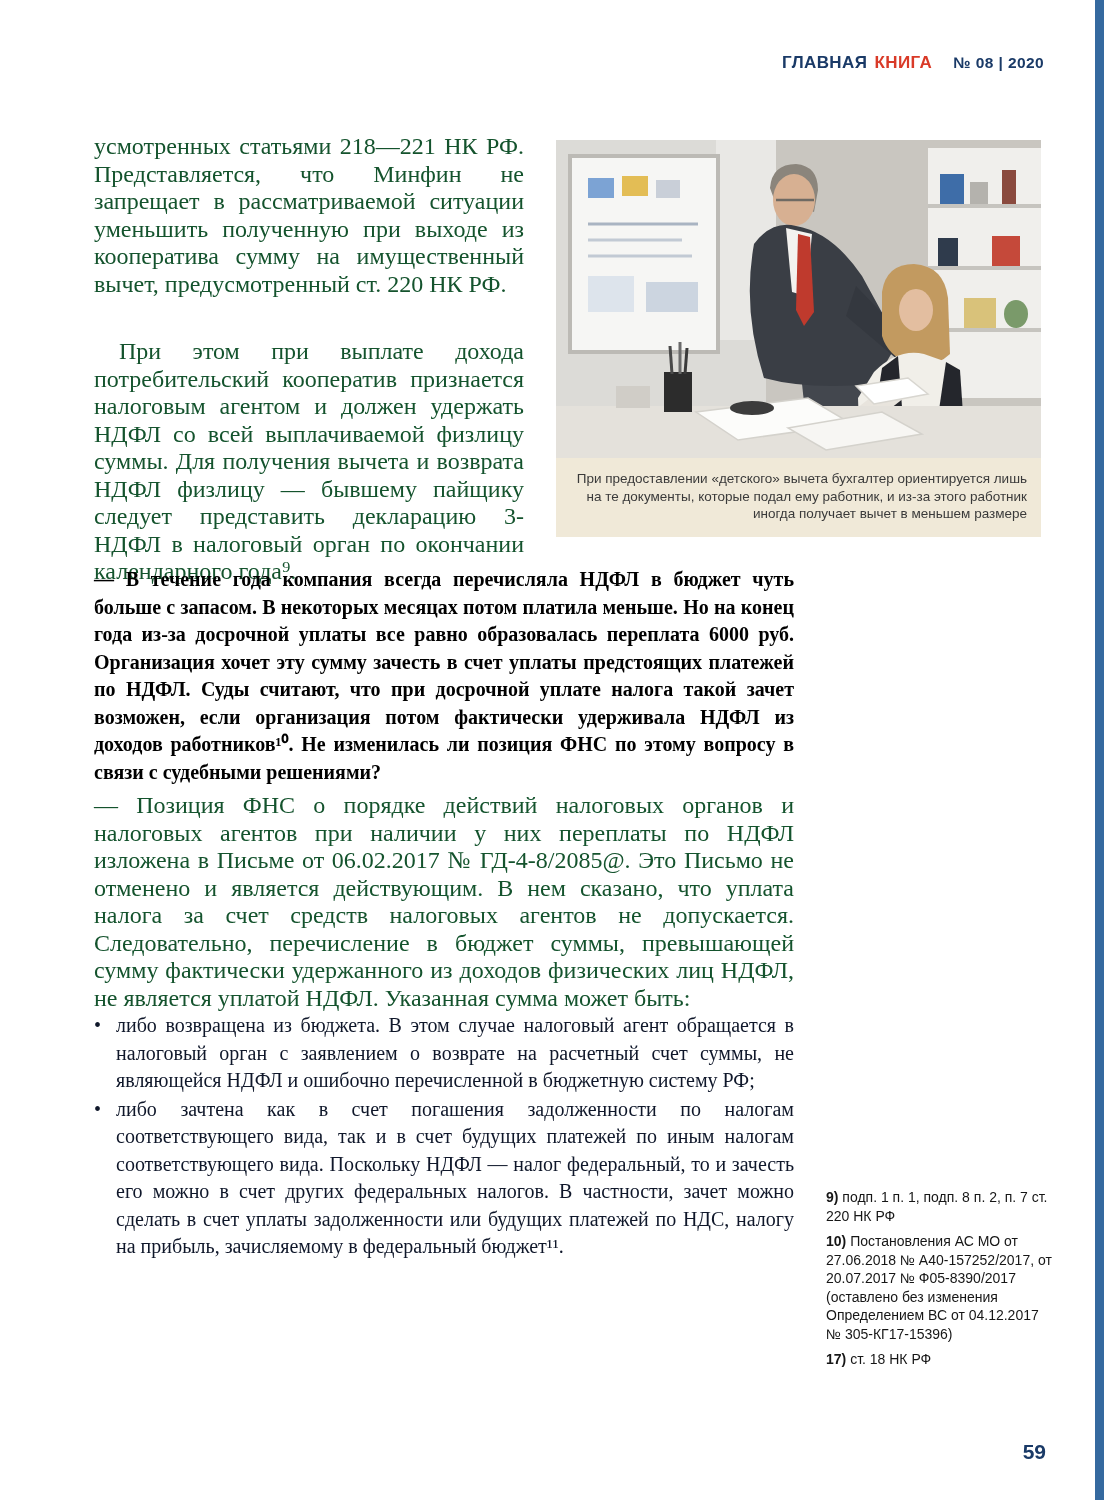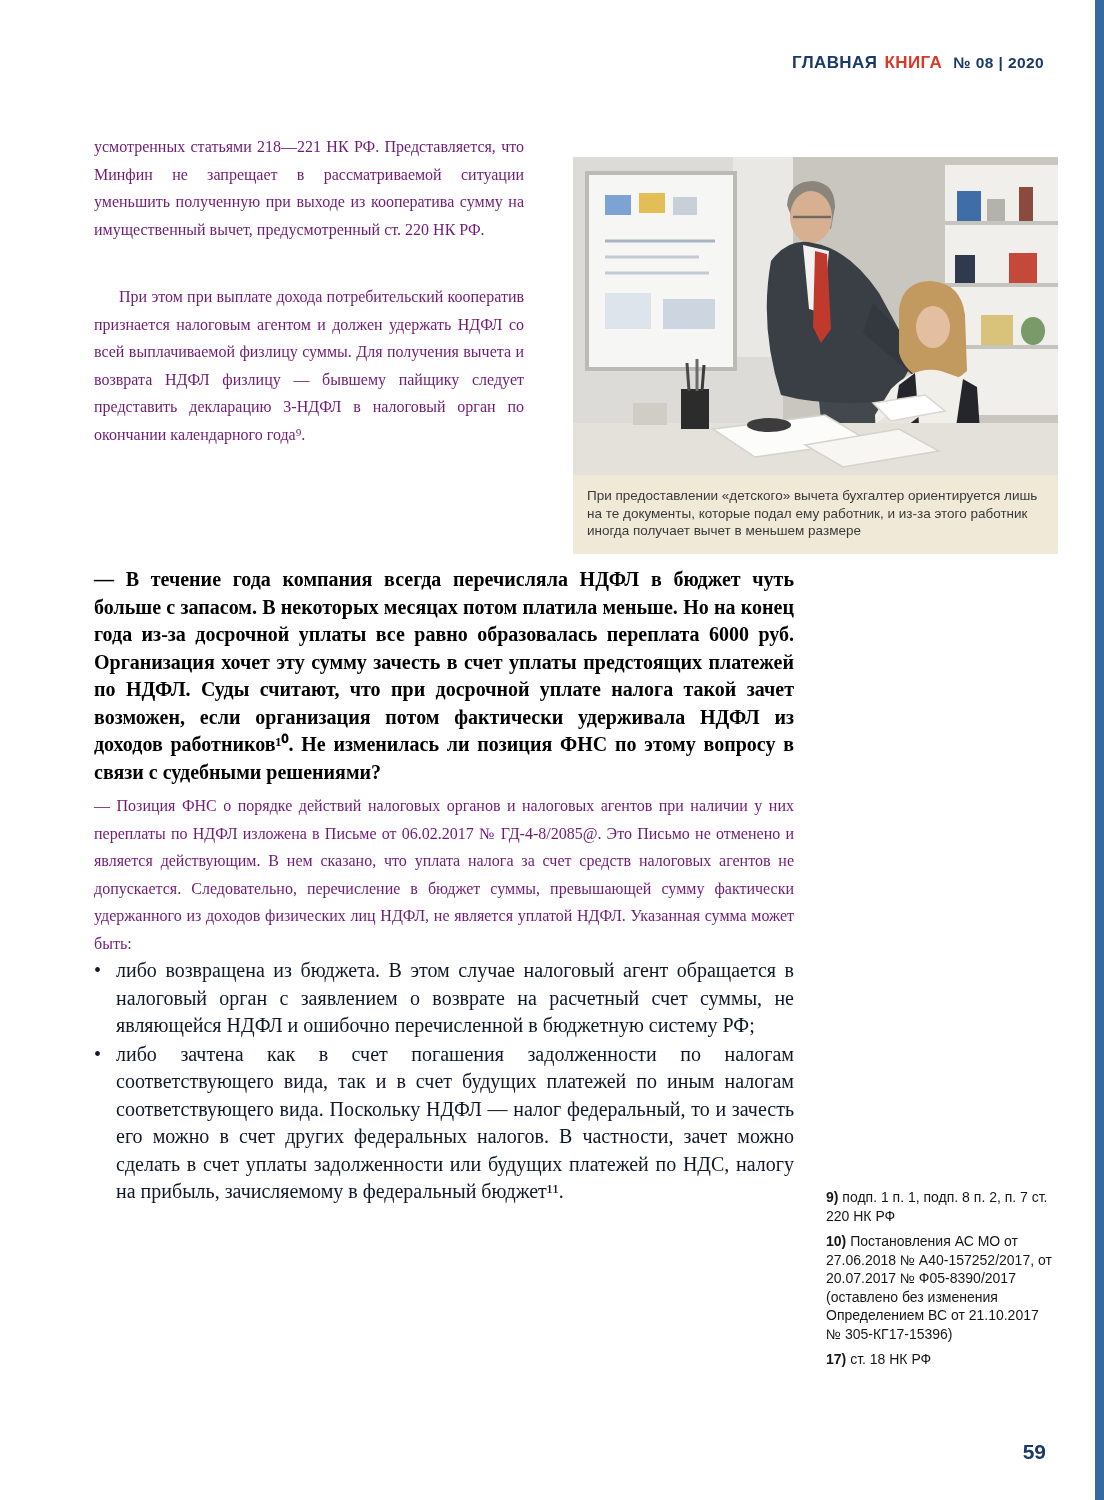--- a/index.html
+++ b/index.html
@@ -25,44 +25,45 @@
     position: absolute;
     top: 53px; right: 60px;
     font-family: "Liberation Sans", sans-serif;
     font-size: 17px;
     font-weight: 700;
     letter-spacing: 0.4px;
     white-space: nowrap;
   }
   .masthead .navy { color: var(--brand-navy, #1a3a67); }
   .masthead .red  { color: var(--brand-red, #d93a28); margin-left: 2px; }
-  .masthead .issue { color: var(--brand-navy, #1a3a67); font-size: 15.5px; margin-left: 6px; }
+  .masthead .issue { color: var(--brand-navy, #1a3a67); font-size: 15.5px; margin-left: 16px; }
 
   .body-text {
-    font-size: 16px;
+    font-size: 24px;
     line-height: 27.5px;
     text-align: justify;
-    color: #701a75;
+    color: #14532d;
     margin: 0;
     hyphens: auto;
     -webkit-hyphens: auto;
   }
   .indent { text-indent: 25px; margin-top: 40px; }
 
   .intro-col {
     position: absolute;
     left: 94px; top: 133px;
     width: 430px;
   }
 
   .photo-block {
     position: absolute;
     left: 556px; top: 140px;
     width: 485px;
-    margin: 17px;
+    margin: 0;
+    text-align: right;
   }
   .photo {
     width: 485px; height: 318px;
     overflow: hidden;
     background: #c9c6c0;
   }
   .photo-caption {
     background: var(--caption-background, #f0e9d8);
     padding: 12px 14px 14px;
     font-family: "Liberation Sans", sans-serif;
@@ -213,19 +214,19 @@
     <p class="question">— В течение года компания всегда перечисляла НДФЛ в бюджет чуть больше с запасом. В некоторых месяцах потом платила меньше. Но на конец года из-за досрочной уплаты все равно образовалась переплата 6000 руб. Организация хочет эту сумму зачесть в счет уплаты предстоящих платежей по НДФЛ. Суды считают, что при досрочной уплате налога такой зачет возможен, если организация потом фактически удерживала НДФЛ из доходов работников¹⁰. Не изменилась ли позиция ФНС по этому вопросу в связи с судебными решениями?</p>
     <p class="body-text">— Позиция ФНС о порядке действий налоговых органов и налоговых агентов при наличии у них переплаты по НДФЛ изложена в Письме от 06.02.2017 № ГД-4-8/2085@. Это Письмо не отменено и является действующим. В нем сказано, что уплата налога за счет средств налоговых агентов не допускается. Следовательно, перечисление в бюджет суммы, превышающей сумму фактически удержанного из доходов физических лиц НДФЛ, не является уплатой НДФЛ. Указанная сумма может быть:</p>
     <div class="bullet-list">
       <div class="bullet-item"><span class="bullet-glyph">•</span><span class="bullet-text">либо возвращена из бюджета. В этом случае налоговый агент обращается в налоговый орган с заявлением о возврате на расчетный счет суммы, не являющейся НДФЛ и ошибочно перечисленной в бюджетную систему РФ;</span></div>
       <div class="bullet-item"><span class="bullet-glyph">•</span><span class="bullet-text">либо зачтена как в счет погашения задолженности по налогам соответствующего вида, так и в счет будущих платежей по иным налогам соответствующего вида. Поскольку НДФЛ — налог федеральный, то и зачесть его можно в счет других федеральных налогов. В частности, зачет можно сделать в счет уплаты задолженности или будущих платежей по НДС, налогу на прибыль, зачисляемому в федеральный бюджет¹¹.</span></div>
     </div>
   </section>
 
   <aside class="footnotes">
     <p class="fn"><span class="fn-num">9)</span> <span class="fn-text">подп. 1 п. 1, подп. 8 п. 2, п. 7 ст. 220 НК РФ</span></p>
-    <p class="fn"><span class="fn-num">10)</span> <span class="fn-text">Постановления АС МО от 27.06.2018 № А40-157252/2017, от 20.07.2017 № Ф05-8390/2017 (оставлено без изменения Определением ВС от 21.10.2017 № 305-КГ17-15396)</span></p>
+    <p class="fn"><span class="fn-num">10)</span> <span class="fn-text">Постановления АС МО от 27.06.2018 № А40-157252/2017, от 20.07.2017 № Ф05-8390/2017 (оставлено без изменения Определением ВС от 04.12.2017 № 305-КГ17-15396)</span></p>
     <p class="fn"><span class="fn-num">17)</span> <span class="fn-text">ст. 18 НК РФ</span></p>
   </aside>
 
   <div class="page-number">59</div>
 
 </div>
 
 </body></html>

